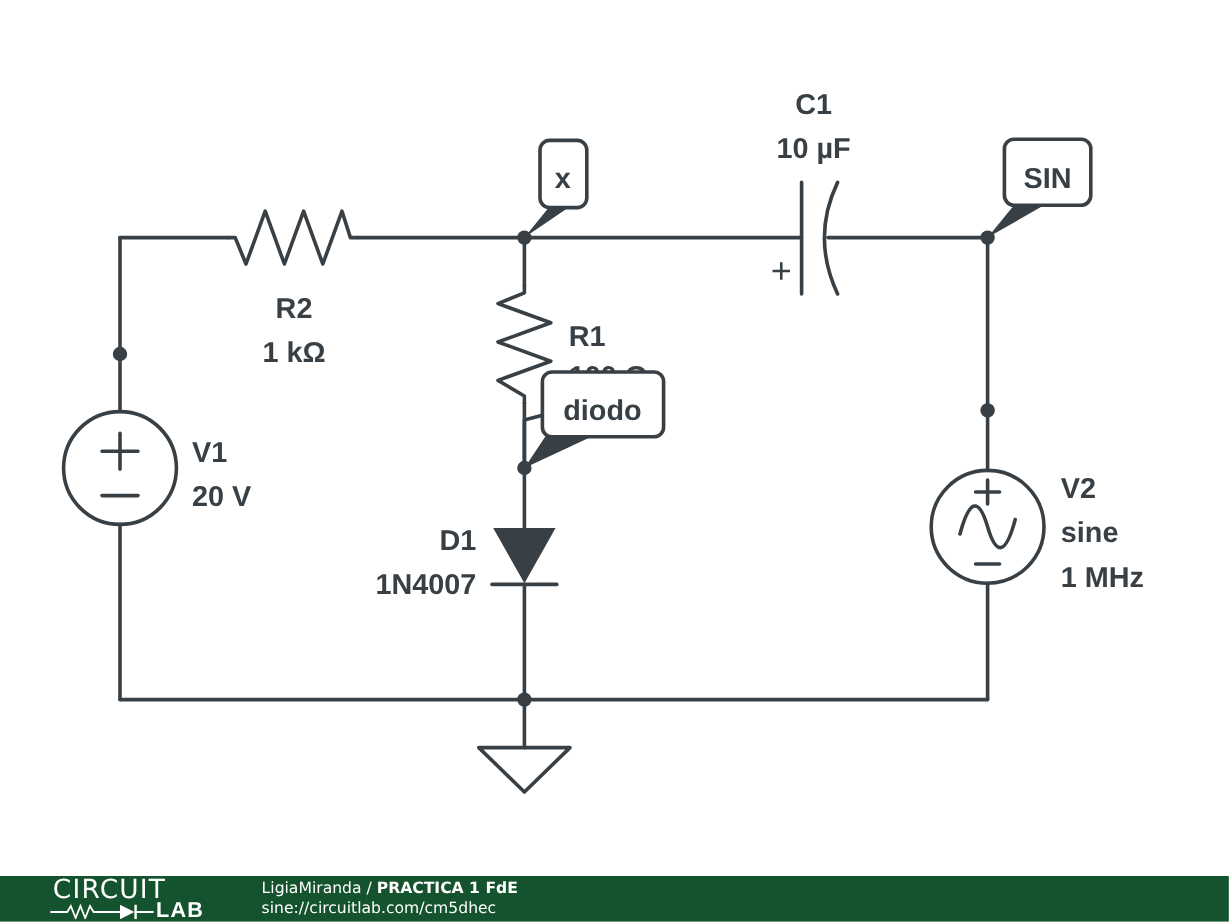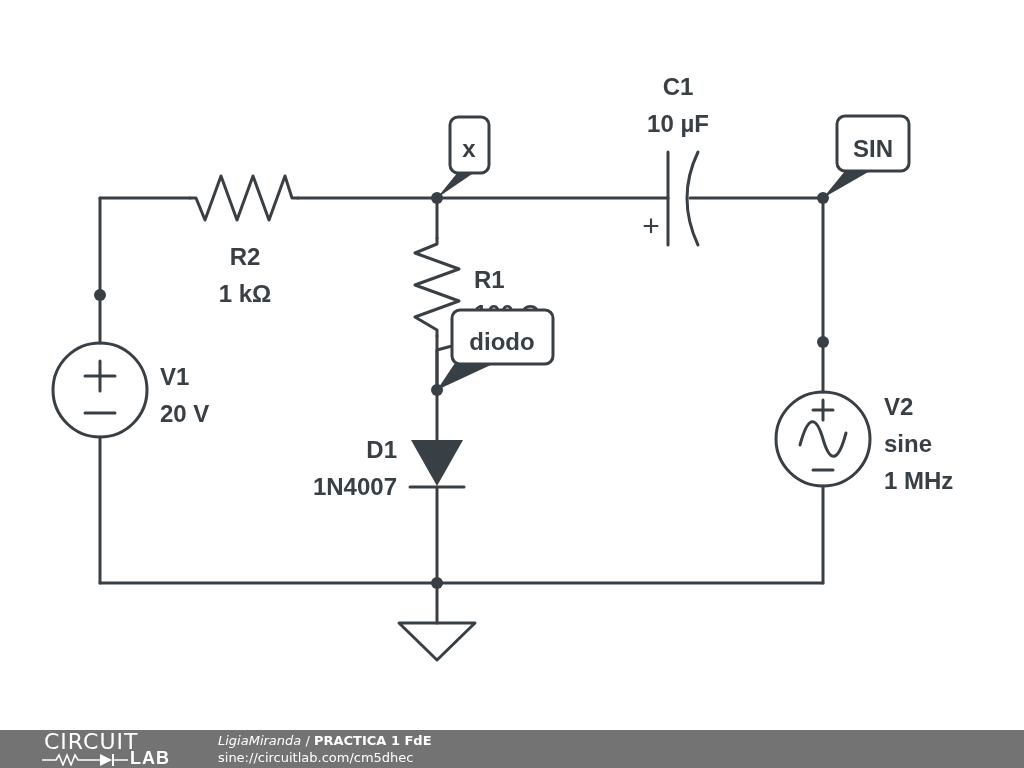--- a/index.html
+++ b/index.html
@@ -5,39 +5,39 @@
     html, body { margin: 0; padding: 0; background: #ffffff; }
     body { width: 1024px; height: 768px; position: relative; overflow: hidden; }
     #canvas { position: absolute; left: 0; top: 0; width: 1024px; height: 730px; }
     svg text { font-family: "Liberation Sans", sans-serif; font-weight: bold; fill: #384046; }
     .wire { stroke: #384046; stroke-width: 3; fill: none; stroke-linecap: round; stroke-linejoin: round; }
     .dot { fill: #384046; }
     .lbl { font-size: 24px; }
     .tag-box { fill: #ffffff; stroke: #384046; stroke-width: 3; }
     #footer {
       position: absolute; left: 0; top: 730px; width: 1024px; height: 38px;
-      background: #737373; color: #ffffff;
+      background: #14532d; color: #ffffff;
     }
     .logo { position: absolute; left: 40px; top: 0; width: 135px; height: 38px; }
     .logo-top {
       position: absolute; left: 4px; top: 1px;
       font-family: "DejaVu Sans", sans-serif; font-size: 22px; font-weight: normal;
       letter-spacing: 1px; color: #ffffff; line-height: 22px;
     }
     .logo-bottom { position: absolute; left: 0; top: 22px; width: 135px; height: 14px; }
     .logo-lab {
       position: absolute; left: 90px; top: 21px;
       font-family: Liberation Sans, sans-serif; font-size: 18px; font-weight: bold;
       color: #ffffff; line-height: 14px; letter-spacing: 1px;
     }
     .foot-text {
       position: absolute; left: 218px; top: 2px;
       font-family: "DejaVu Sans", sans-serif; font-size: 13px; color: #ffffff; line-height: 17px;
     }
-    .author { font-style: italic; }
+    .author { }
     .title { font-weight: bold; }
   </style>
 </head>
 <body>
 
 <svg id="canvas" viewBox="0 0 1024 730" xmlns="http://www.w3.org/2000/svg">
 
   <g>
     <path class="wire" d="M100 198 H190"></path>
     <path class="wire" d="M298 198 H668"></path>

